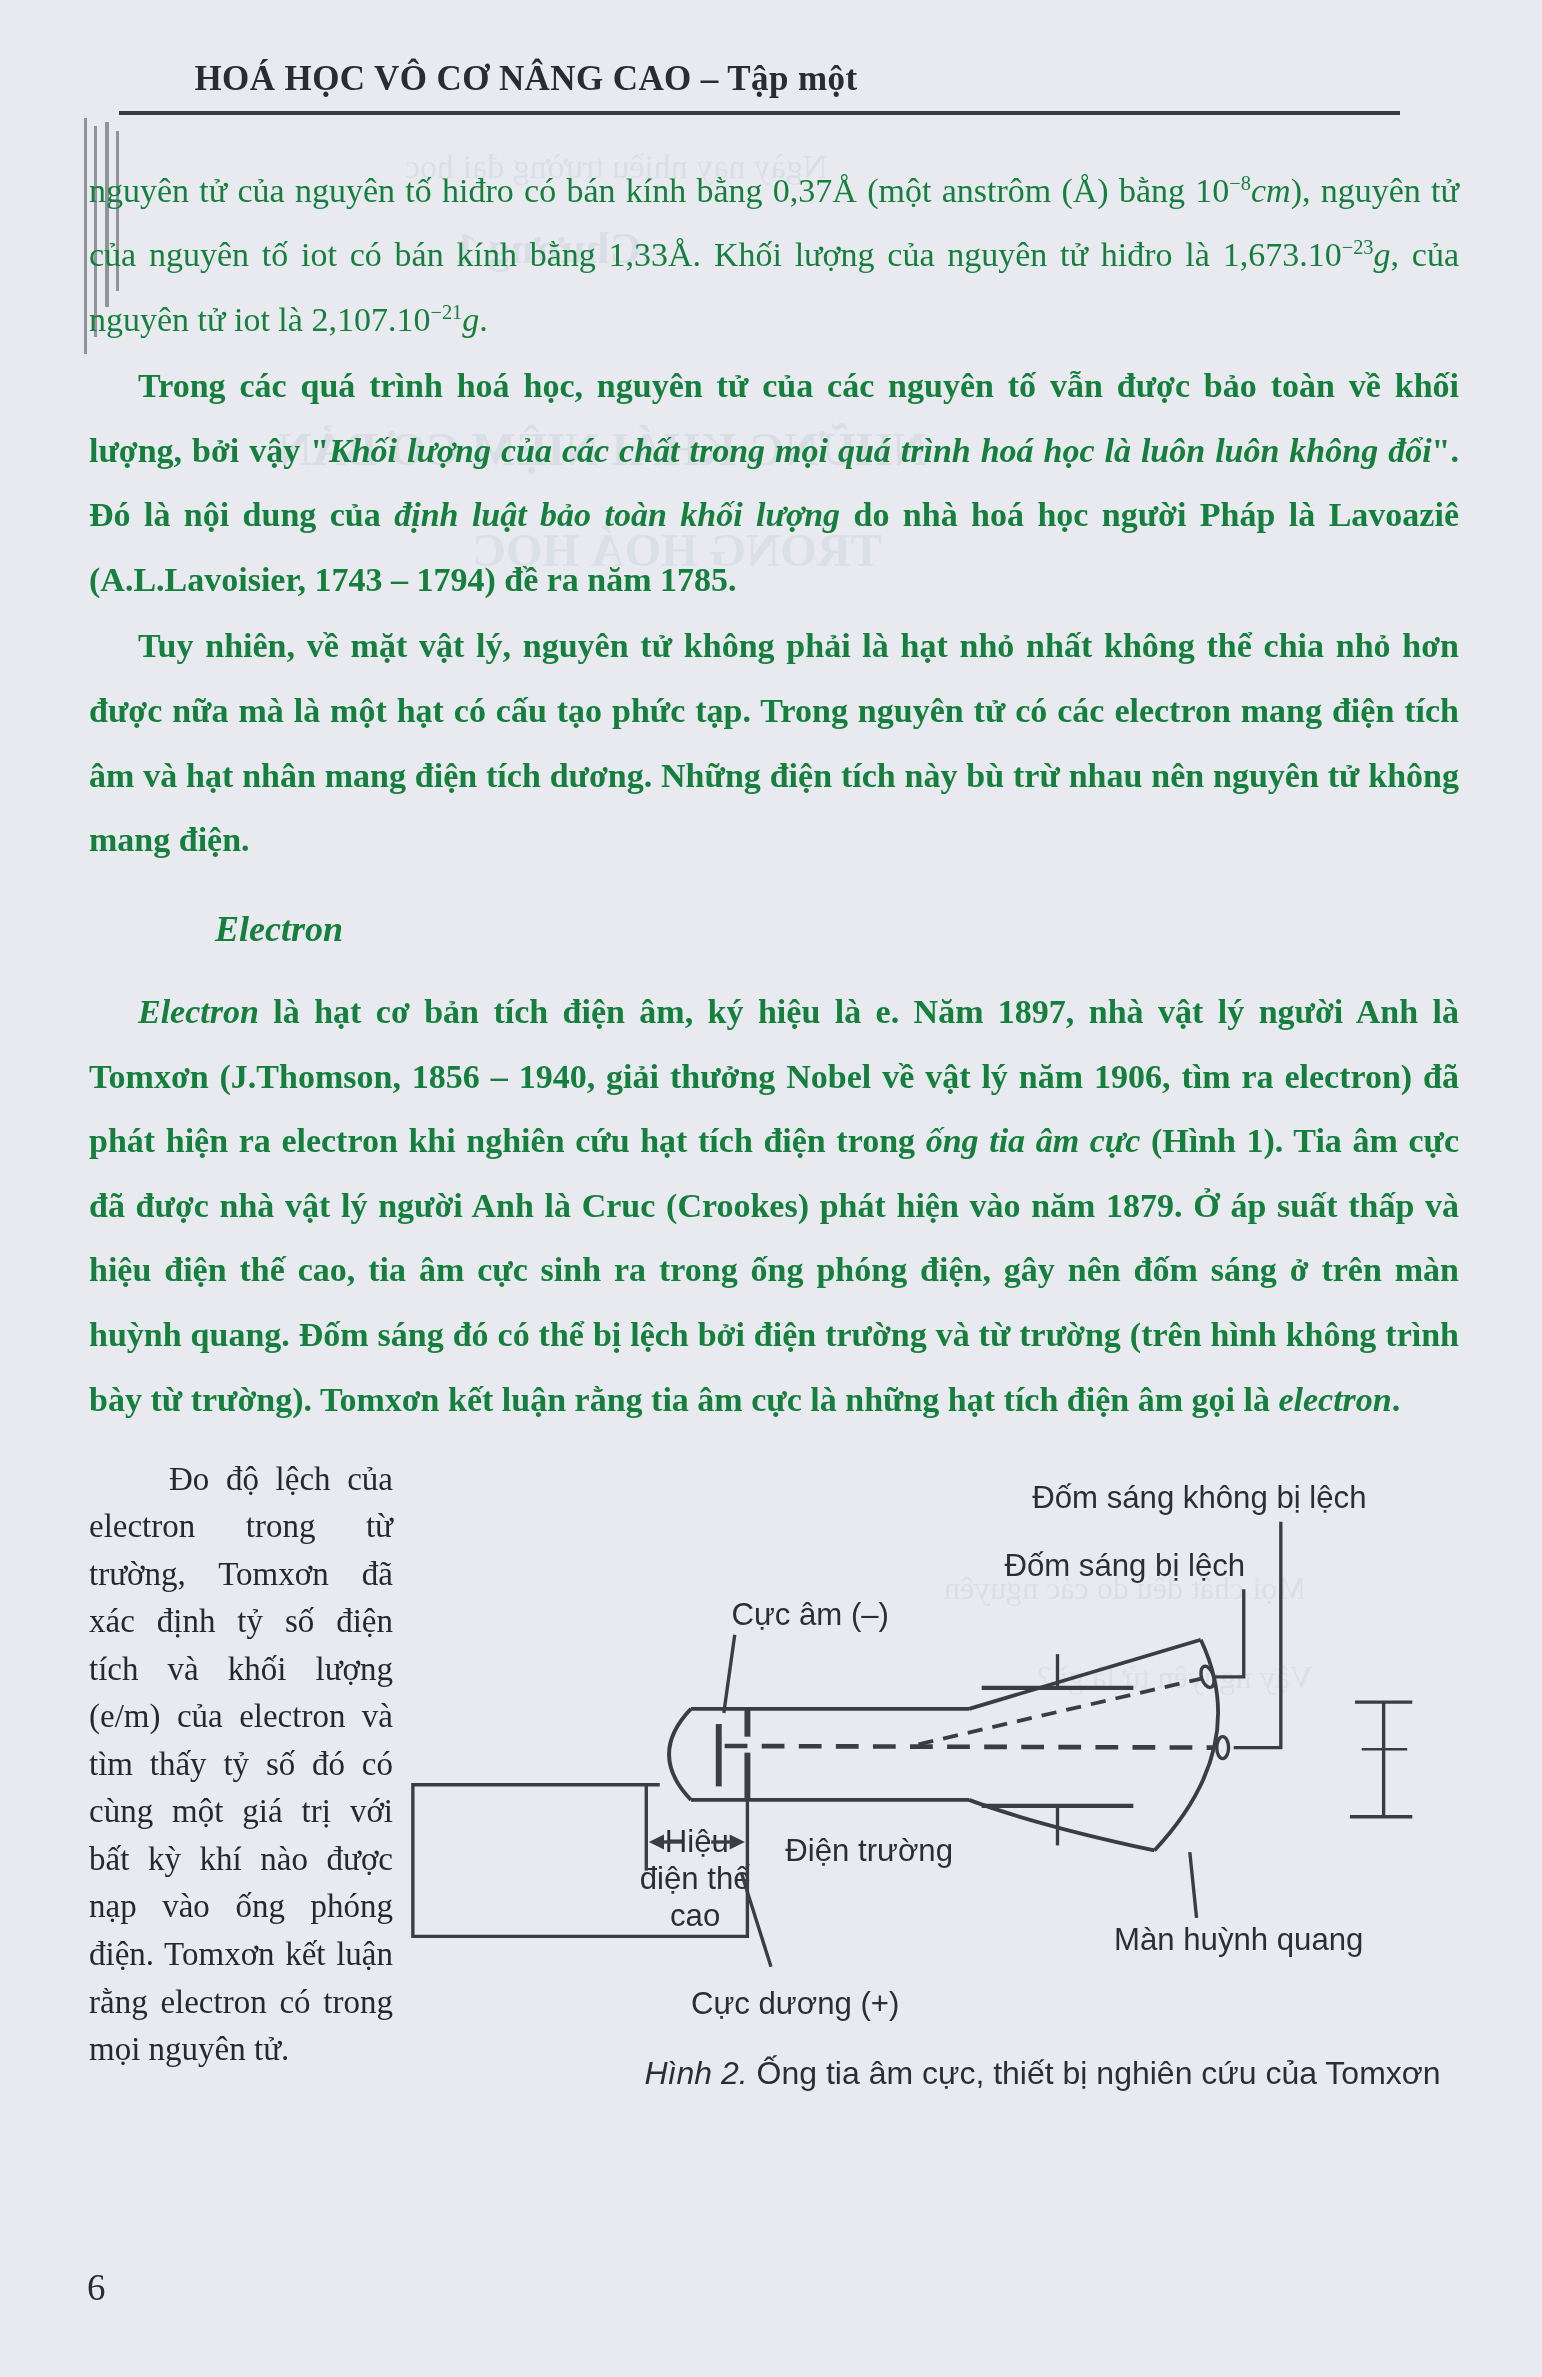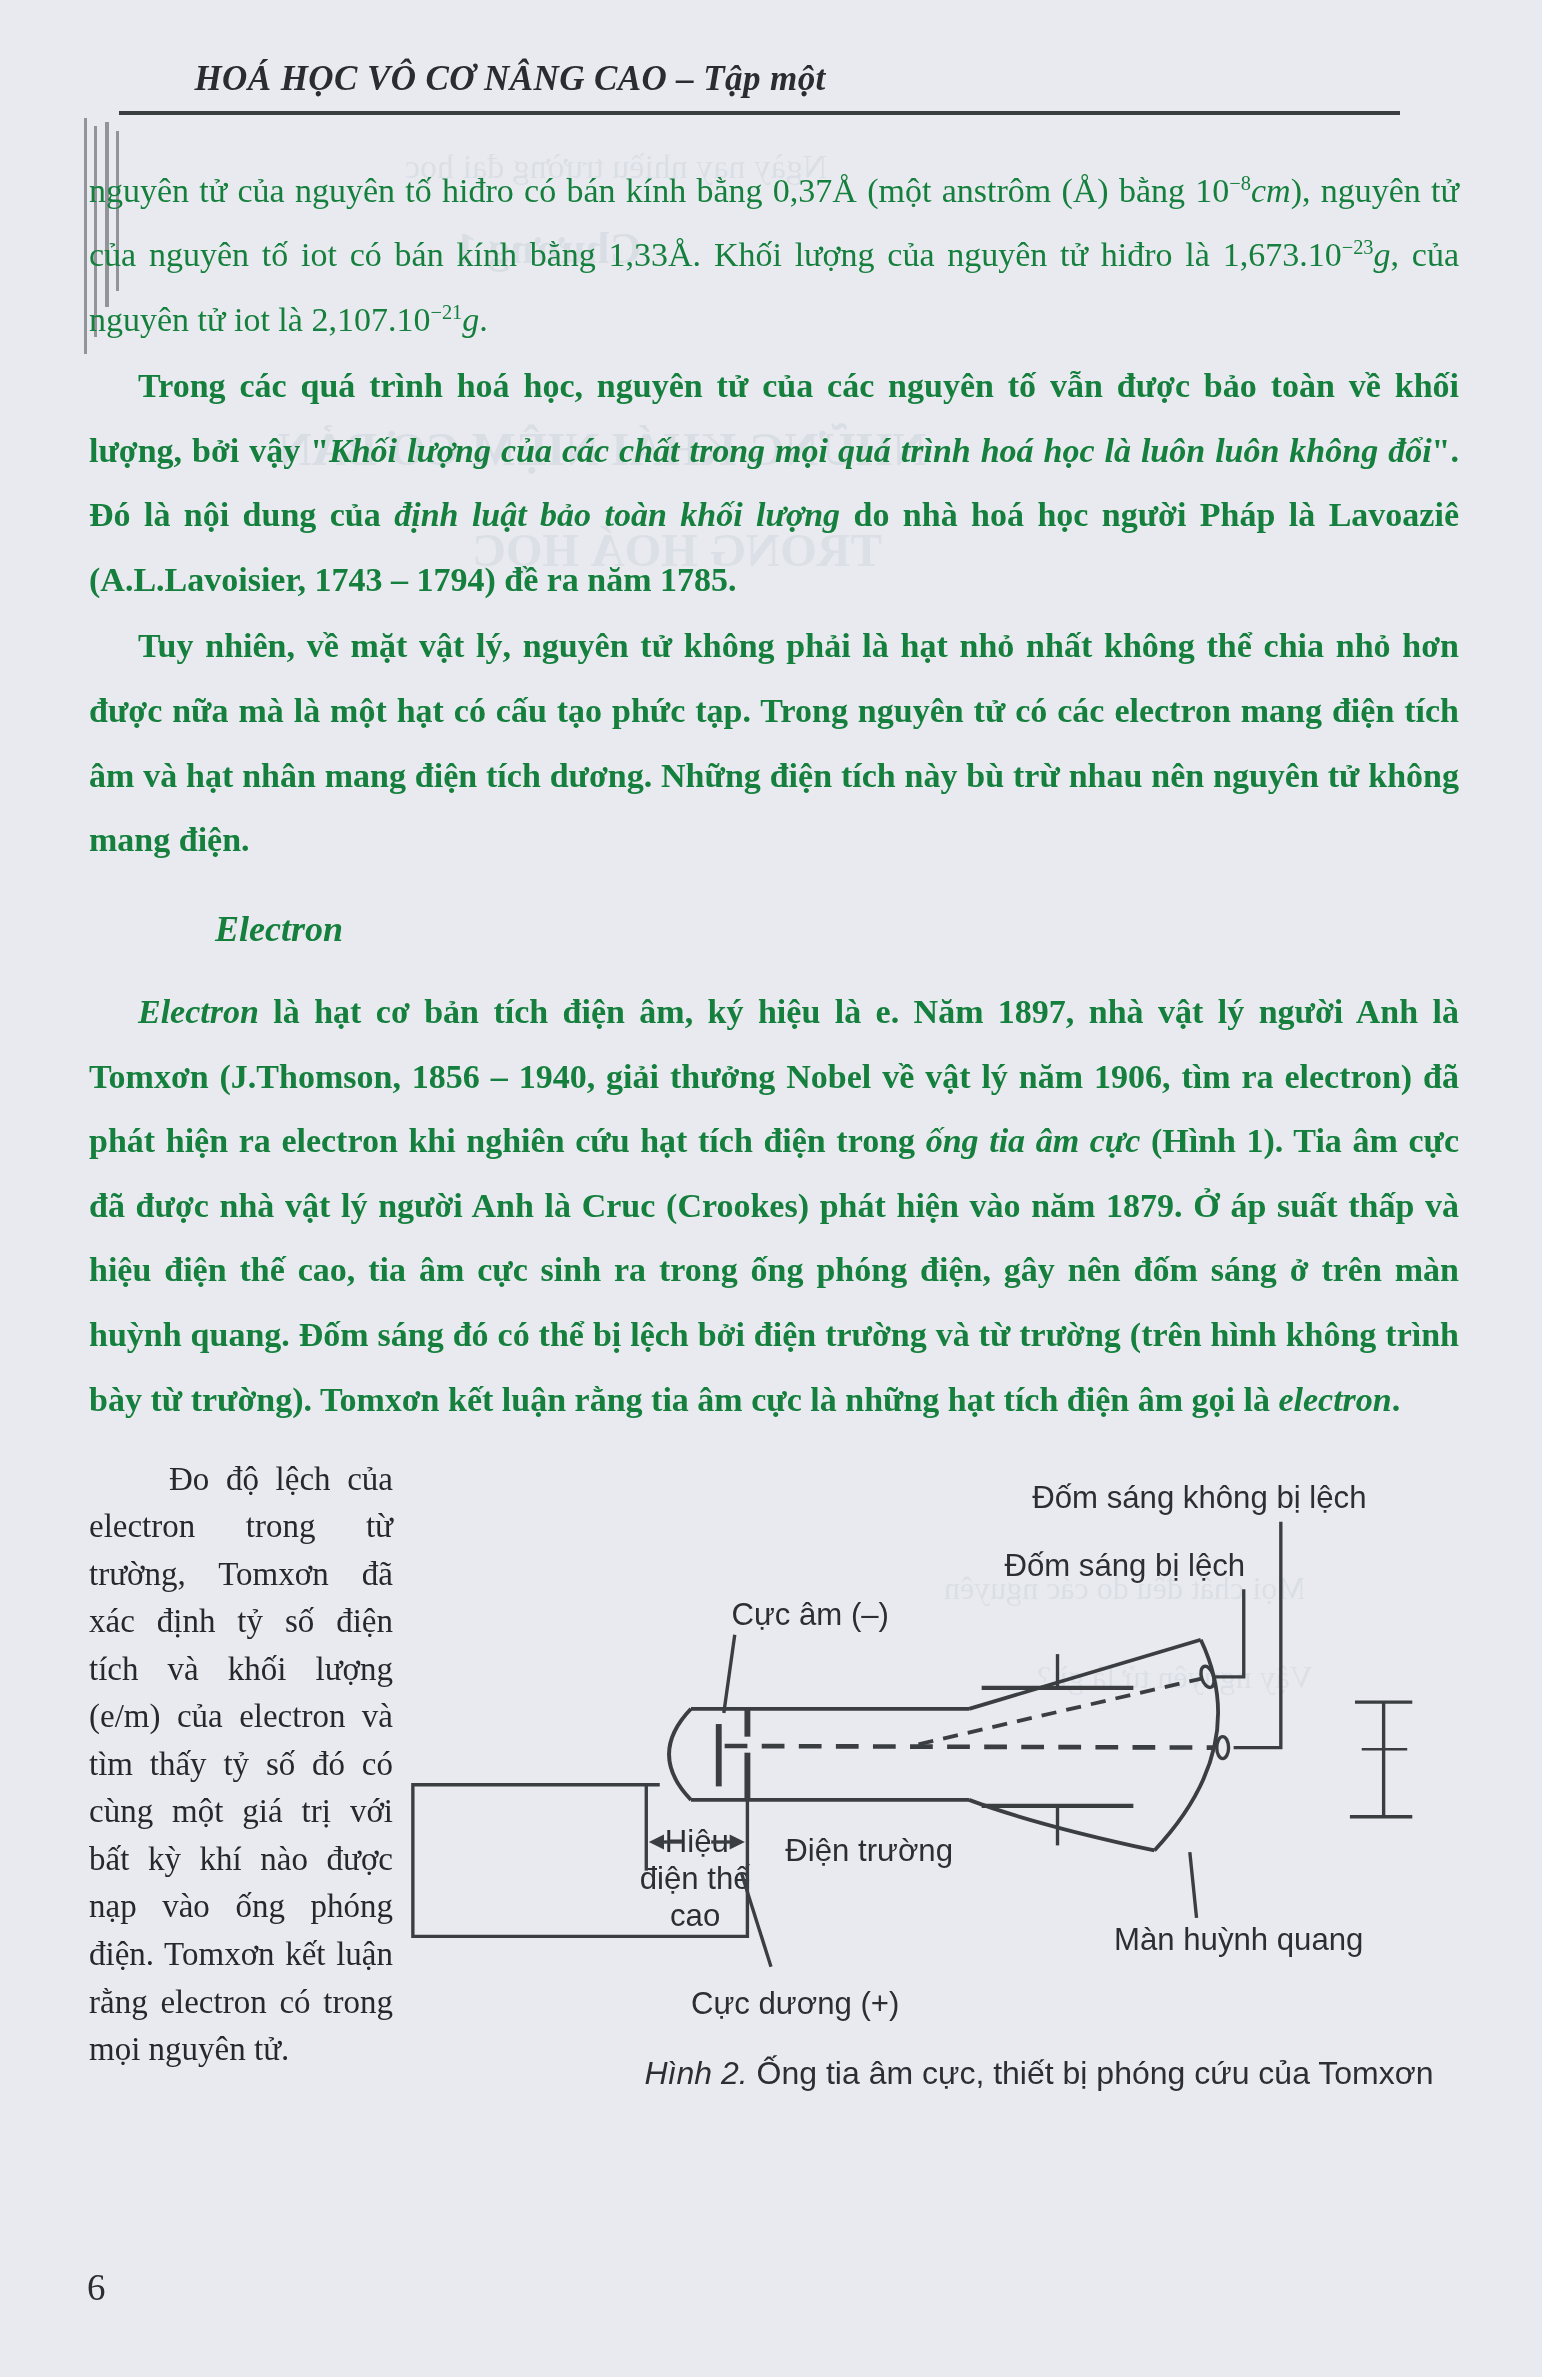--- a/index.html
+++ b/index.html
@@ -24,21 +24,20 @@
   
   .content{position:absolute;top:0;left:0;width:1543px;padding:59px 84px 0 89px;box-sizing:border-box;}
   .runhead{
     font-weight:bold;
     font-size:35px;
     letter-spacing:0.4px;
     color:#2a2d30;
     padding:0 0 11.8px 76px;
     margin:0 59px 0 29.5px;
     border-bottom:4.2px solid #3b3e41;
-    font-style:italic;
   }
   .bodytext{font-size:34px;line-height:1.9;text-align:justify;color:#15803d;}
   .para{margin:0 0 1.7px 0;}
   .para.first{margin-top:44px;}
   .para.ind{text-indent:49px;font-weight:bold;}
   .it{font-style:italic;}
   .sup{font-size:.6em;position:relative;top:-.6em;letter-spacing:0;}
   .electron-head{
     font-weight:bold;font-style:italic;
     font-size:36px;
@@ -148,21 +147,21 @@
         <path d="M1146,348 L1200,348" stroke-width="3"></path>
 
         <path d="M390,344 L972,346" stroke-width="5.5" stroke-dasharray="27 17"></path>
         <path d="M620,342 L956,264" stroke-width="4.5" stroke-dasharray="18 12"></path>
 
         <ellipse cx="963" cy="262" rx="7" ry="13" stroke-width="4" transform="rotate(-18 963 262)"></ellipse>
         <ellipse cx="981" cy="346" rx="7" ry="13" stroke-width="4"></ellipse>
       </svg>
 
       <div class="caption">
-        <span class="cap-pre">Hình 2.</span><span> Ống tia âm cực, thiết bị phóng cứu của Tomxơn</span>
+        <span class="cap-pre">Hình 2.</span><span> Ống tia âm cực, thiết bị nghiên cứu của Tomxơn</span>
       </div>
     </div>
   </div>
 
 </div>
 
 <div class="pagenum">6</div>
 
 
 </body></html>

